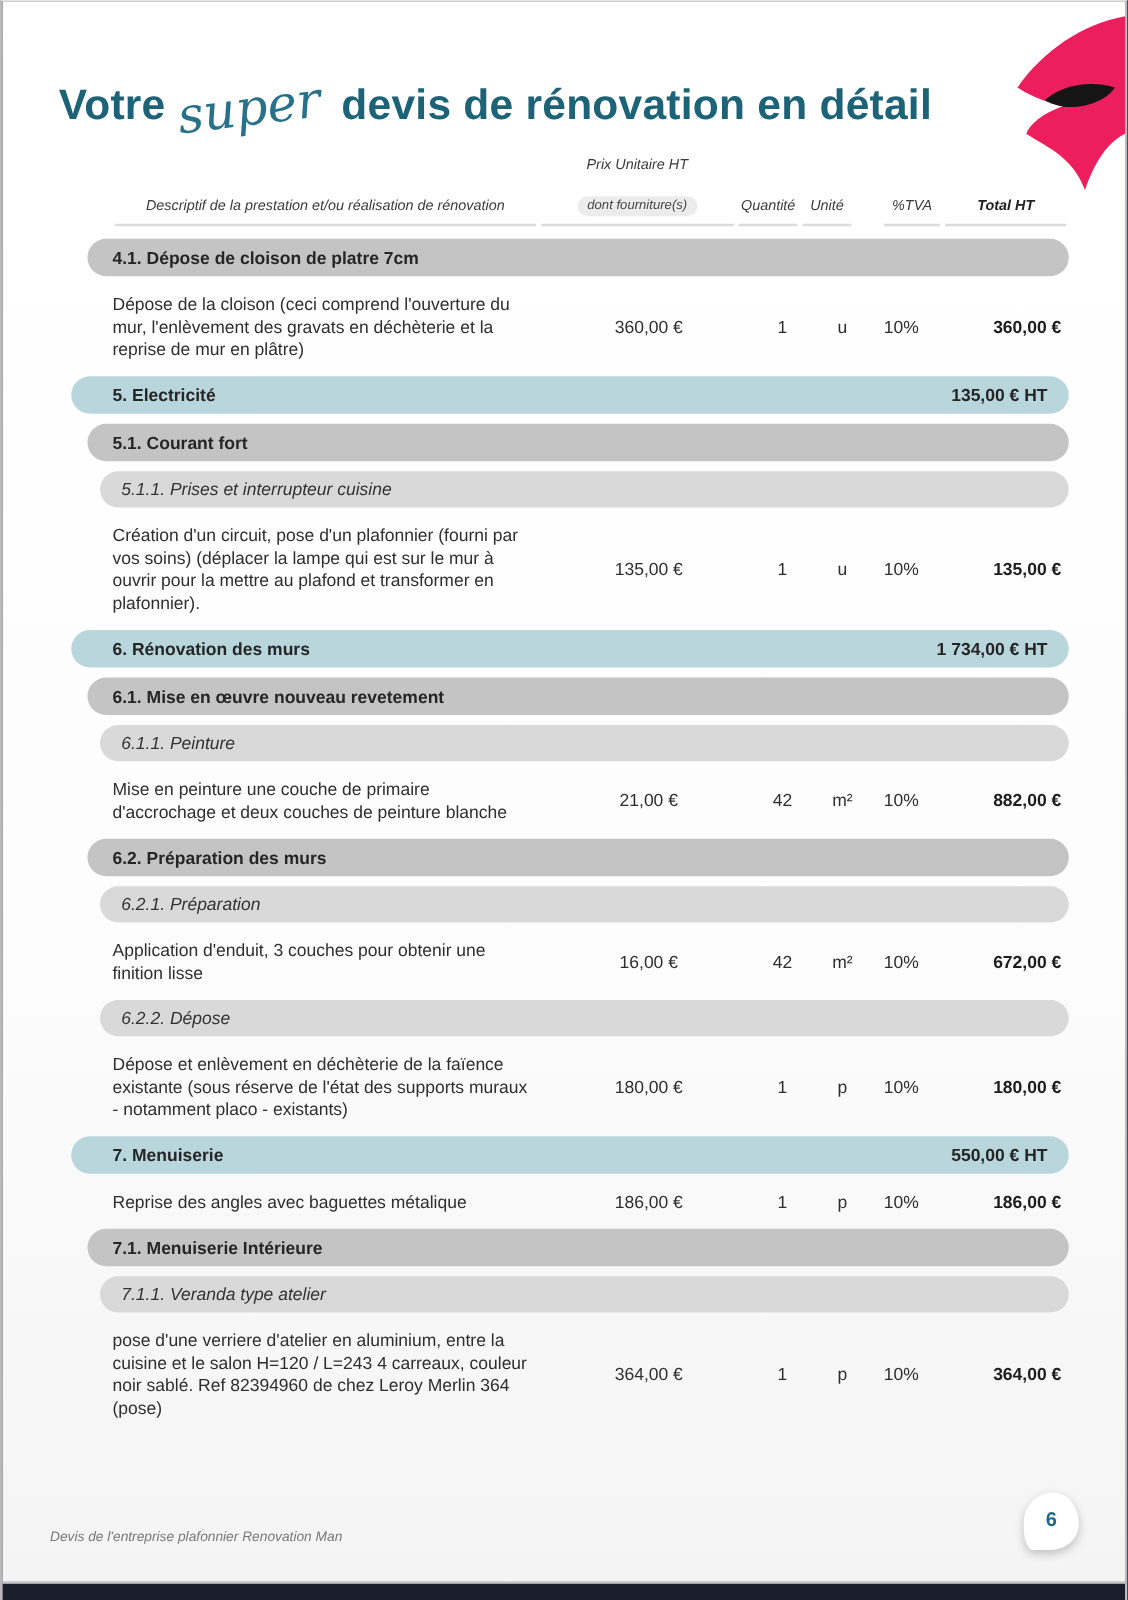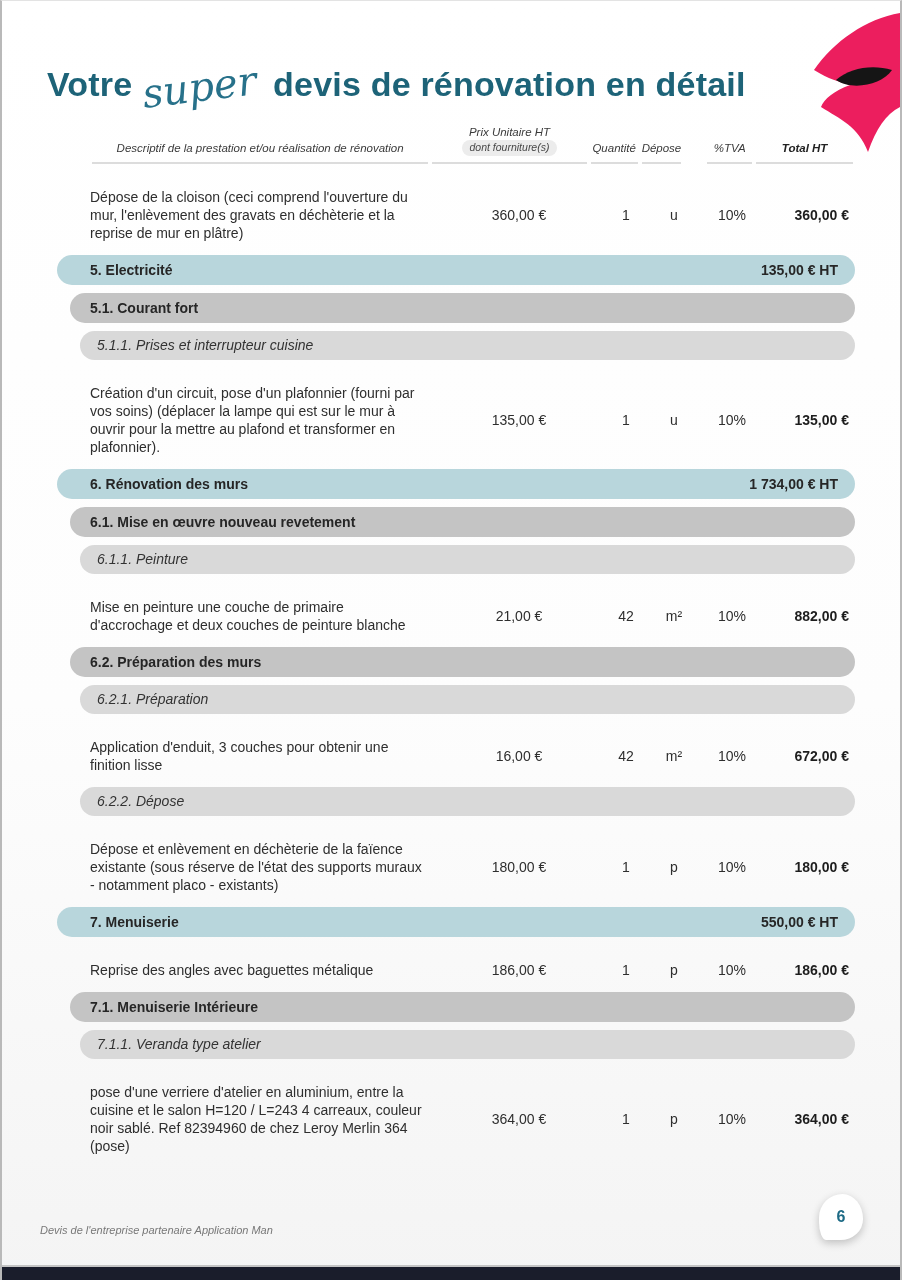--- a/index.html
+++ b/index.html
@@ -40,43 +40,43 @@
     display:flex; flex-direction:column; justify-content:flex-end; align-items:center;
     padding-bottom:6px; border-bottom:2px solid #dcdcdc; margin:0 2px;
     font-size:11.5px; color:#3a3a3a; text-align:center; line-height:1.25;font-style:italic;
   }
   .th-desc  { width:344px; }
   .th-price { width:158px; }
   .th-qty   { width:48px; }
   .th-unit  { width:40px; }
   .th-vat   { width:46px;margin-left:24px; }
   .th-total { width:99px; font-weight:bold; color:#222; }
-  .pill { background:#ececec; border-radius:9px; padding:1px 8px; font-size:10.5px; color:#474747; margin-top:1px; }
+  .pill { background:#ececec; border-radius:9px; padding:1px 8px; font-size:10.5px; color:#474747; margin-top:18px; }
 
   
   .tbody { margin:10px 45px 0 55px; }
   .bar {
     height:30px; border-radius:16px;
     display:flex; align-items:center;
     padding:0 17px; margin-top:8px;
     font-size:14px; font-weight:bold; color:#262626;
   }
   .level-1 { background:#b8d6dc; padding-left:33px; }
   .level-2 { background:#c4c4c4; margin-left:13px; padding-left:20px; }
   .level-3 { background:#d9d9d9; margin-left:23px; padding-left:17px; height:29px;
              font-weight:400; font-style:italic; color:#333; }
   .bar-total { margin-left:auto; font-weight:bold; font-style:normal; }
 
-  .item-row { display:flex; align-items:center; margin:24px 0 13px 33px; font-size:14px; }
+  .item-row { display:flex; align-items:center; margin:13px 0 13px 33px; font-size:14px; }
   .cell { line-height:18px; }
   .c-desc  { width:348px; padding-right:12px; color:#2e2e2e; }
   .c-price { width:162px; text-align:center; }
   .c-qty   { width:52px;  text-align:center; }
   .c-unit  { width:44px;  text-align:center; }
-  .c-vat   { width:50px;  text-align:right; }
+  .c-vat   { width:50px;  text-align:center; }
   .c-total { width:103px; text-align:right; font-weight:bold; color:#1d1d1d; }
 
   
   .footer-note {
     position:absolute; left:38px; bottom:44px;
     font-size:11px; font-style:italic; color:#787878;
   }
   .page-badge {
     position:absolute; right:37px; bottom:40px;
     width:44px; height:46px; background:#ffffff;
@@ -105,31 +105,34 @@
       <span>Descriptif de la prestation et/ou réalisation de rénovation</span>
     </div>
     <div class="th th-price">
       <span>Prix Unitaire HT</span>
       <span class="pill">dont fourniture(s)</span>
     </div>
     <div class="th th-qty">
       <span>Quantité</span>
     </div>
     <div class="th th-unit">
-      <span>Dépose</span>
+      <span>Unité</span>
     </div>
     <div class="th th-vat">
       <span>%TVA</span>
     </div>
     <div class="th th-total">
       <span>Total HT</span>
     </div>
   </div>
 
   <div class="tbody">
+      <div class="bar level-2">
+        <span class="bar-label">4.1. Dépose de cloison de platre 7cm</span>
+      </div>
       <div class="item-row">
         <div class="cell c-desc">Dépose de la cloison (ceci comprend l'ouverture du mur, l'enlèvement des gravats en déchèterie et la reprise de mur en plâtre)</div>
         <div class="cell c-price">360,00 €</div>
         <div class="cell c-qty">1</div>
         <div class="cell c-unit">u</div>
         <div class="cell c-vat">10%</div>
         <div class="cell c-total">360,00 €</div>
       </div>
       <div class="bar level-1">
         <span class="bar-label">5. Electricité</span>
@@ -213,20 +216,20 @@
       <div class="item-row">
         <div class="cell c-desc">pose d'une verriere d'atelier en aluminium, entre la cuisine et le salon H=120 / L=243 4 carreaux, couleur noir sablé. Ref 82394960 de chez Leroy Merlin 364 (pose)</div>
         <div class="cell c-price">364,00 €</div>
         <div class="cell c-qty">1</div>
         <div class="cell c-unit">p</div>
         <div class="cell c-vat">10%</div>
         <div class="cell c-total">364,00 €</div>
       </div>
     </div>
 
-  <div class="footer-note">Devis de l'entreprise partenaire Application Man</div>
+  <div class="footer-note">Devis de l'entreprise plafonnier Renovation Man</div>
   <div class="page-badge">
     <span>6</span>
   </div>
 
   <div class="bottom-edge"></div>
   <div class="bottom-strip"></div>
 </div>
 
 </body></html>

